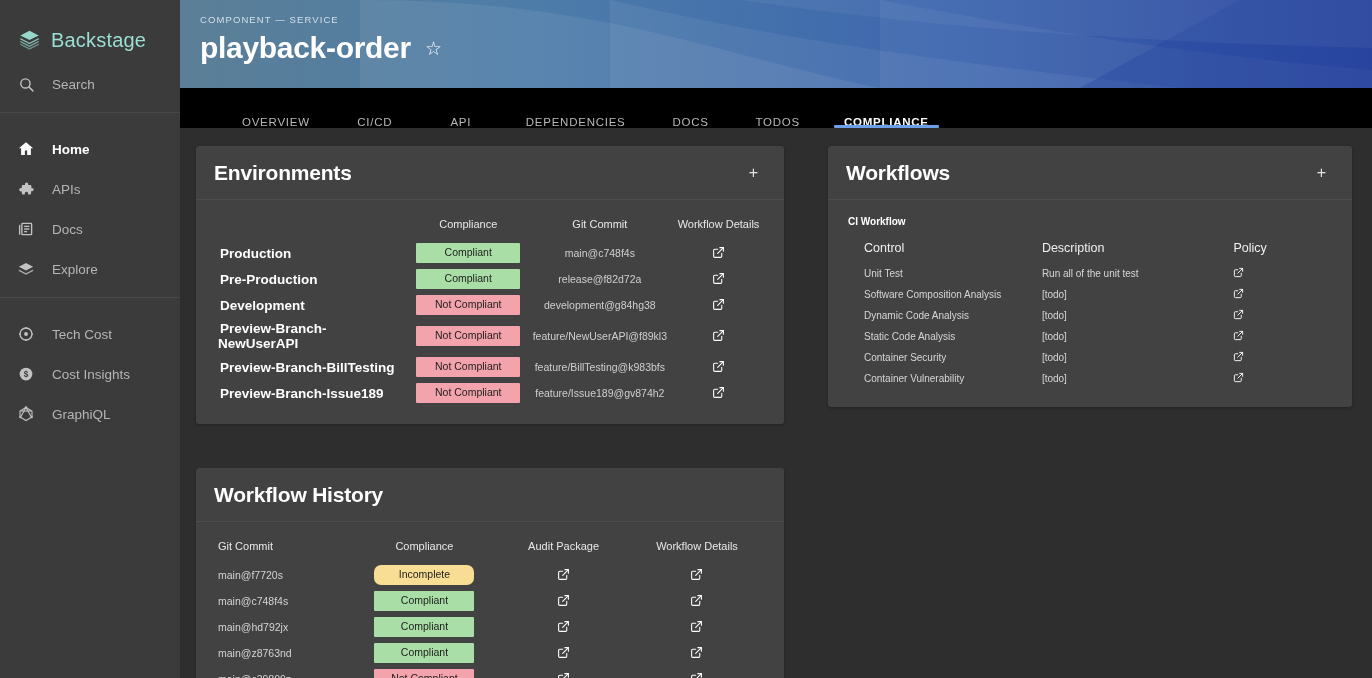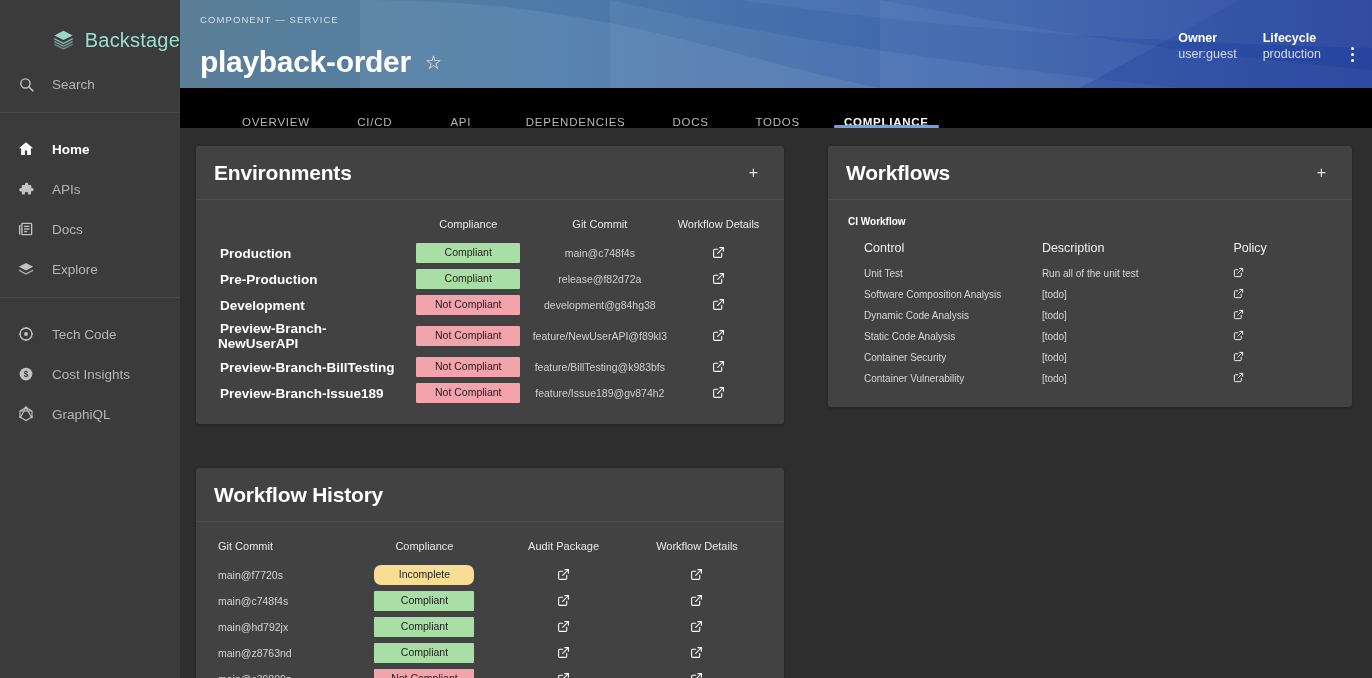--- a/index.html
+++ b/index.html
@@ -14,21 +14,21 @@
 
   
   .sidebar {
     width: 180px; height: 678px;
     background: #3b3b3b;
     flex: 0 0 180px;
     position: relative;
   }
   .brand {
     display: flex; align-items: center; gap: 9px;
-    padding: 22px 0 0 17px; height: 58px; justify-content: flex-end;
+    padding: 22px 0 0 17px; height: 58px;
   }
   .brand-logo { width: 25px; height: 25px; display: block; }
   .brand-name {
     font-size: 20px; color: #9BDFD3; letter-spacing: .2px;
     font-weight: 400;
   }
   .nav-group { padding-top: 6px; }
   .nav-sep { height: 1px; background: #484848; margin: 8px 0 10px 0; }
   .nav-item {
     display: flex; align-items: center; gap: 16px;
@@ -51,21 +51,21 @@
   }
   .page-header .deco { position: absolute; inset: 0; }
   .header-inner {
     position: relative; z-index: 3;
     padding: 14px 18px 0 20px; height: 100%;
     display: flex; justify-content: space-between;
   }
   .hdr-left { display: flex; flex-direction: column; }
   .kind-label {
     font-size: 9.5px; letter-spacing: 1.1px; color: #d6dfeb;
-    text-transform: uppercase; margin-bottom: 20px;
+    text-transform: uppercase; margin-bottom: 6px;
   }
   .entity-title-row { display: flex; align-items: center; gap: 14px; }
   .entity-title {
     font-size: 30px; font-weight: 700; color: #fff; letter-spacing: -.3px;
   }
   .fav-star { font-size: 19px; color: #fff; cursor: pointer; line-height: 1; }
   .hdr-right { display: flex; align-items: flex-start; gap: 26px; padding-top: 16px; }
   .hdr-field { display: flex; flex-direction: column; }
   .hdr-field .k { font-size: 12.5px; font-weight: 700; color: #fff; line-height: 16px; }
   .hdr-field .v { font-size: 12.5px; color: #d4dcea; line-height: 16px; }
@@ -239,21 +239,21 @@
         <span class="ico">
           <svg viewBox="0 0 24 24" width="18" height="18" fill="none" stroke="#c2c2c2" stroke-width="1.7">
             <circle cx="12" cy="12" r="8"></circle>
               <circle cx="12" cy="12" r="2.6" fill="#c2c2c2" stroke="none"></circle>
             <line x1="12" y1="2.6" x2="12" y2="5"></line>
               <line x1="12" y1="19" x2="12" y2="21.4"></line>
             <line x1="2.6" y1="12" x2="5" y2="12"></line>
               <line x1="19" y1="12" x2="21.4" y2="12"></line>
           </svg>
         </span>
-        <span class="nav-label">Tech Code</span>
+        <span class="nav-label">Tech Cost</span>
       </div>
       <div class="nav-item">
         <span class="ico">
           <svg viewBox="0 0 24 24" width="18" height="18" fill="#c2c2c2">
             <circle cx="12" cy="12" r="8.5"></circle>
             <text x="12" y="16.4" font-size="11" font-weight="700" text-anchor="middle" fill="#3b3b3b" font-family="Liberation Sans, sans-serif">$</text>
           </svg>
         </span>
         <span class="nav-label">Cost Insights</span>
       </div>
@@ -294,35 +294,20 @@
         <path d="M560 0 C 700 20 880 40 1192 48 L 1192 0 Z" fill="#ffffff" opacity="0.05"></path>
       </svg>
       <div class="header-inner">
         <div class="hdr-left">
           <div class="kind-label">COMPONENT — SERVICE</div>
           <div class="entity-title-row">
             <span class="entity-title">playback-order</span>
             <span class="fav-star">☆</span>
           </div>
         </div>
-        <div class="hdr-right">
-          <div class="hdr-field">
-            <span class="k">Owner</span>
-            <span class="v">user:guest</span>
-          </div>
-          <div class="hdr-field">
-            <span class="k">Lifecycle</span>
-            <span class="v">production</span>
-          </div>
-          <div class="kebab">
-              <i></i>
-              <i></i>
-              <i></i>
-            </div>
-        </div>
       </div>
     </div>
 
     <nav class="tabbar" id="tabbar">
         <div class="tab">
           <span>OVERVIEW</span>
         </div>
         <div class="tab">
           <span>CI/CD</span>
         </div>

